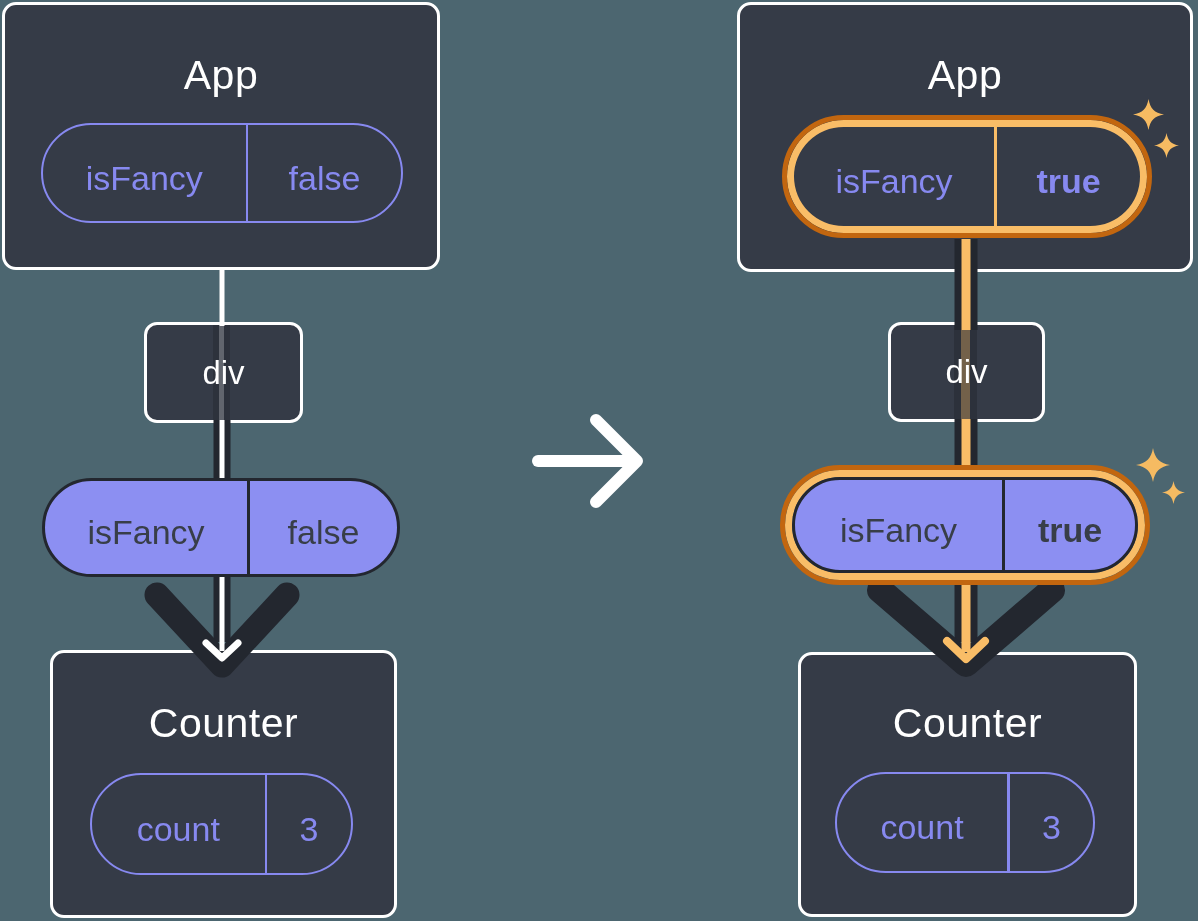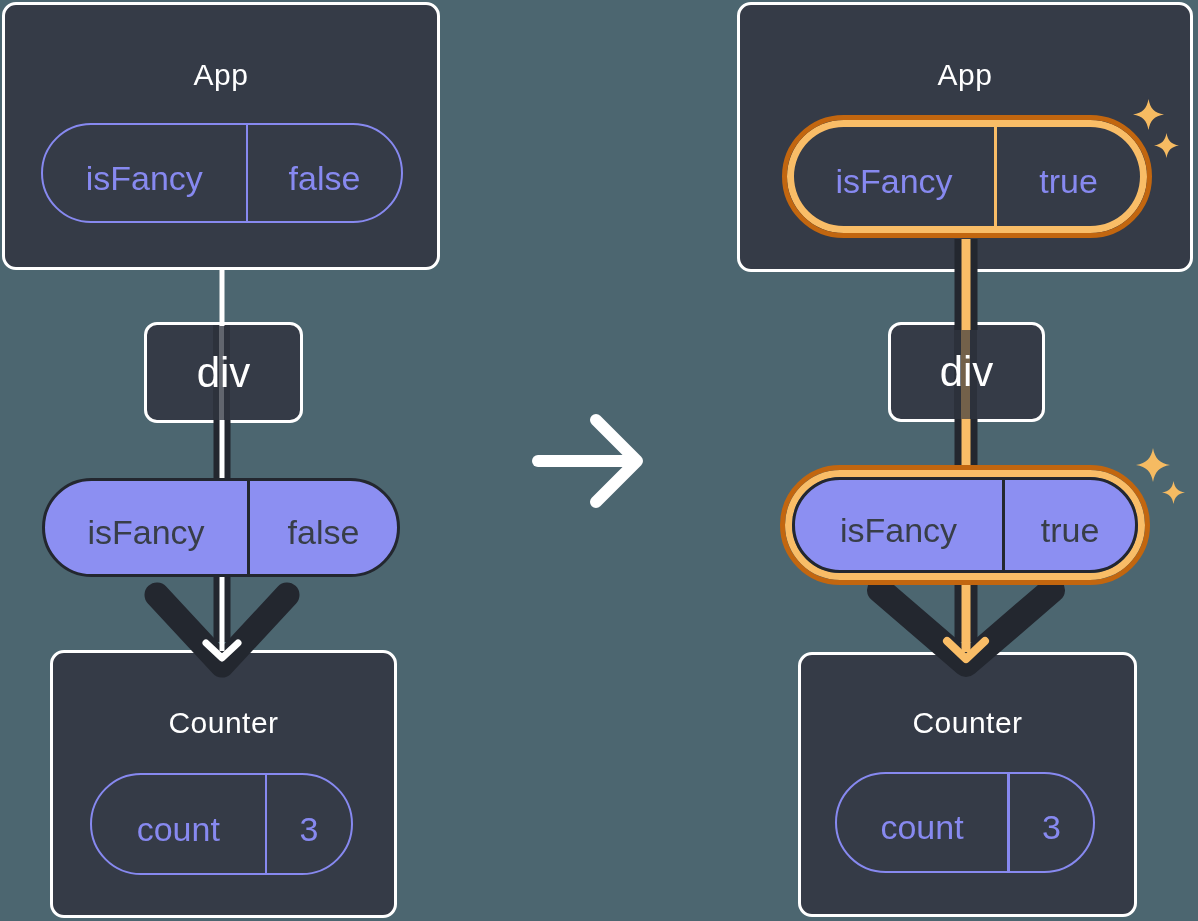--- a/index.html
+++ b/index.html
@@ -15,37 +15,37 @@
   .box{position:absolute;box-sizing:border-box;background:var(--node-fill);
     border:3px solid var(--node-border);border-radius:14px;z-index:1;}
   .app-l{left:2px;top:2px;width:438px;height:268px;}
   .div-l{left:144px;top:322px;width:159px;height:101px;border-radius:13px;}
   .counter-l{left:50px;top:650px;width:347px;height:268px;}
   .app-r{left:737px;top:2px;width:456px;height:270px;}
   .div-r{left:888px;top:322px;width:157px;height:100px;border-radius:13px;}
   .counter-r{left:798px;top:652px;width:339px;height:265px;}
 
   .node-title{position:absolute;left:0;right:0;top:45px;text-align:center;
-    font-size:30px;line-height:50px;color:var(--white);font-weight:500;letter-spacing:.5px;}
+    font-size:41px;line-height:50px;color:var(--white);font-weight:500;letter-spacing:.5px;}
   .counter-r .node-title{top:43px;}
   .div-label{position:absolute;inset:0;display:flex;align-items:center;justify-content:center;
-    font-size:42px;color:var(--white);font-weight:500;z-index:2;}
+    font-size:33px;color:var(--white);font-weight:500;z-index:2;}
 
   .stripe{position:absolute;top:0;bottom:0;}
   .div-l .stripe-band{left:66px;width:17px;background:rgba(35,39,47,.45);}
   .div-l .stripe-core{left:72px;width:5px;background:rgba(255,255,255,.25);}
   .div-r .stripe-band{left:63px;width:23px;background:rgba(35,39,47,.5);}
   .div-r .stripe-core{left:70px;width:9px;background:rgba(249,189,103,.35);}
 
   .pill{position:absolute;box-sizing:border-box;display:grid;align-items:stretch;}
   .cell{display:flex;align-items:center;justify-content:center;font-size:34px;margin-top:10px;}
   .vdiv{height:100%;}
   .purple-text{color:var(--purple);}
   .dark-text{color:var(--text-on-purple);}
-  .bold{font-weight:400;}
+  .bold{font-weight:700;}
 
   
   .app-l .prop-pill{left:36px;top:118px;width:362px;height:100px;border:2.5px solid var(--purple);
     border-radius:50px;grid-template-columns:202.5px 2.5px 1fr;}
   .counter-l .state-pill{left:37px;top:120px;width:263px;height:102px;border:2.5px solid var(--purple);
     border-radius:51px;grid-template-columns:172.5px 2.5px 1fr;}
   .counter-r .state-pill{left:34px;top:117px;width:260px;height:101px;border:2.5px solid var(--purple);
     border-radius:51px;grid-template-columns:170px 3px 1fr;}
   .purple-divider{background:var(--purple);}
   .orange-divider{background:var(--orange-light);}

